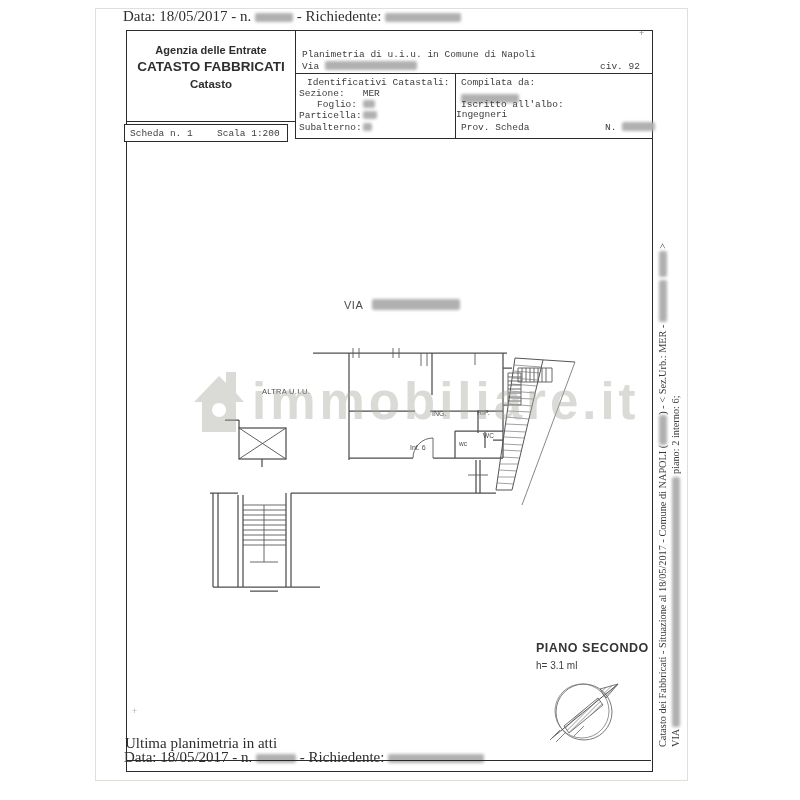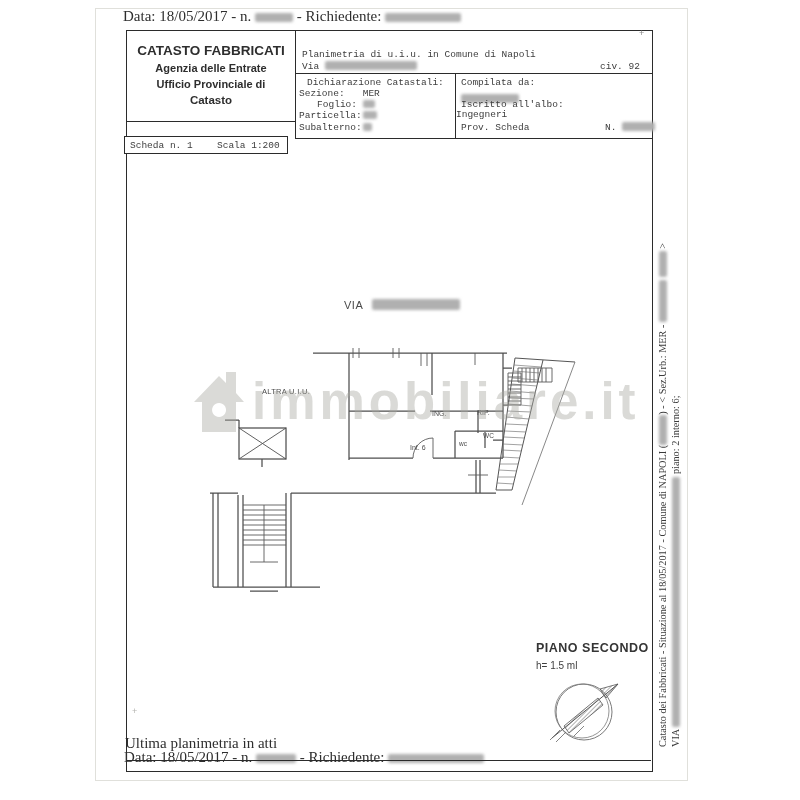--- a/index.html
+++ b/index.html
@@ -40,34 +40,33 @@
 
   <div class="abs mainbox" style="left:126px;top:30px;width:525px;height:740px;"></div>
 
   <div class="abs line" style="left:295px;top:30px;width:1px;height:108px;"></div>
   <div class="abs line" style="left:295px;top:73px;width:357px;height:1px;"></div>
   <div class="abs line" style="left:455px;top:73px;width:1px;height:65px;"></div>
   <div class="abs line" style="left:127px;top:121px;width:168px;height:1px;"></div>
   <div class="abs line" style="left:295px;top:138px;width:357px;height:1px;"></div>
 
   <div class="abs" style="left:127px;top:42px;width:168px;text-align:center;">
+    <div class="sansb" style="font-size:11px;line-height:16px;">Agenzia delle Entrate</div>
     <div class="sansb" style="font-size:13.5px;line-height:18px;">CATASTO FABBRICATI</div>
-    <div class="sansb" style="font-size:11px;line-height:16px;">Agenzia delle Entrate</div>
-    <div class="sansb" style="font-size:11px;line-height:16px;">Ufficio Provinciale di</div>
     <div class="sansb" style="font-size:11.5px;line-height:16px;">Catasto</div>
   </div>
 
   <div class="abs mono" style="left:302px;top:49px;">Planimetria di u.i.u. in Comune di Napoli</div>
   <div class="abs mono" style="left:302px;top:61px;">
     <span>Via</span>
     <span class="redact" style="width:92px;height:9px;"></span>
   </div>
   <div class="abs mono" style="left:600px;top:61px;">civ. 92</div>
 
-  <div class="abs mono" style="left:307px;top:77px;">Dichiarazione Catastali:</div>
+  <div class="abs mono" style="left:307px;top:77px;">Identificativi Catastali:</div>
   <div class="abs" style="left:299px;top:88px;width:150px;">
     <div class="mono" style="line-height:11.2px;">
       <span style="display:inline-block;width:58px;text-align:left;">Sezione:</span>
       <span>MER</span>
     </div>
     <div class="mono" style="line-height:11.2px;">
       <span style="display:inline-block;width:58px;text-align:right;">Foglio:</span>
       <span class="redact" style="width:12px;height:8px;"></span>
     </div>
     <div class="mono" style="line-height:11.2px;">
@@ -85,21 +84,21 @@
     <span class="redact" style="width:58px;height:9px;"></span>
   </div>
   <div class="abs mono" style="left:461px;top:99px;">Iscritto all'albo:</div>
   <div class="abs mono" style="left:456px;top:109px;">Ingegneri</div>
   <div class="abs mono" style="left:461px;top:122px;">Prov. Scheda</div>
   <div class="abs mono" style="left:605px;top:122px;">
     <span>N.</span>
     <span class="redact" style="width:33px;height:9px;"></span>
   </div>
 
-  <div class="abs schedabox" style="left:124px;top:136px;width:162px;height:16px;">
+  <div class="abs schedabox" style="left:124px;top:124px;width:162px;height:16px;">
     <span class="mono abs" style="left:5px;top:3px;">Scheda n. 1</span>
     <span class="mono abs" style="left:92px;top:3px;">Scala 1:200</span>
   </div>
 
   <svg class="abs" style="left:130px;top:150px;z-index:1;" width="530" height="600" viewBox="0 0 530 600">
     <defs>
       <pattern id="hatch45" width="3.5" height="3.5" patternUnits="userSpaceOnUse" patternTransform="rotate(45)">
         <line x1="0" y1="0" x2="0" y2="3.5" stroke="#6b6b6b" stroke-width="1"></line>
       </pattern>
     </defs>
@@ -159,21 +158,21 @@
   <div class="abs plabel" style="left:483px;top:432px;font-size:6.5px;z-index:3;">WC</div>
   <div class="abs plabel" style="left:459px;top:440px;font-size:6.5px;z-index:3;">wc</div>
   <div class="abs plabel" style="left:410px;top:444px;font-size:7px;z-index:3;">Int. 6</div>
 
   <svg class="abs" style="left:186px;top:360px;z-index:6;pointer-events:none;" width="66" height="78" viewBox="0 0 66 78">
     <path fill-rule="evenodd" fill="rgba(168,168,160,0.42)" d="M8 42 L33 16 L40 23 V12 H50 V33 L58 42 H50 V72 H16 V42 Z M33 43 a7 7 0 1 0 0.1 0 Z"></path>
   </svg>
   <div class="abs wm-text" style="left:252px;top:372px;z-index:6;">immobiliare.it</div>
 
   <div class="abs plabel" style="left:536px;top:641px;font-size:12.5px;font-weight:600;letter-spacing:0.5px;color:#353535;">PIANO SECONDO</div>
-  <div class="abs plabel" style="left:536px;top:660px;font-size:10px;color:#3f3f3f;">h= 1.5 ml</div>
+  <div class="abs plabel" style="left:536px;top:660px;font-size:10px;color:#3f3f3f;">h= 3.1 ml</div>
 
   <svg class="abs" style="left:540px;top:672px;" width="92" height="80" viewBox="0 0 92 80">
     <circle cx="44" cy="40" r="28" fill="none" stroke="#6b6b6b" stroke-width="0.9"></circle>
     <circle cx="42" cy="39" r="27" fill="none" stroke="#7a7a7a" stroke-width="0.8"></circle>
     <path d="M12,66 L78,12" fill="none" stroke="#555" stroke-width="1"></path>
     <polygon points="24,54 58,26 63,33 29,61" fill="url(#hatch45c)" stroke="#555" stroke-width="0.8"></polygon>
     <polygon points="78,12 60,17 66,26" fill="url(#hatch45c)" stroke="#555" stroke-width="0.8"></polygon>
     <path d="M10,68 L20,58 M16,70 L26,60 M34,64 L44,54" fill="none" stroke="#666" stroke-width="0.8"></path>
     <defs>
       <pattern id="hatch45c" width="3" height="3" patternUnits="userSpaceOnUse" patternTransform="rotate(45)">

